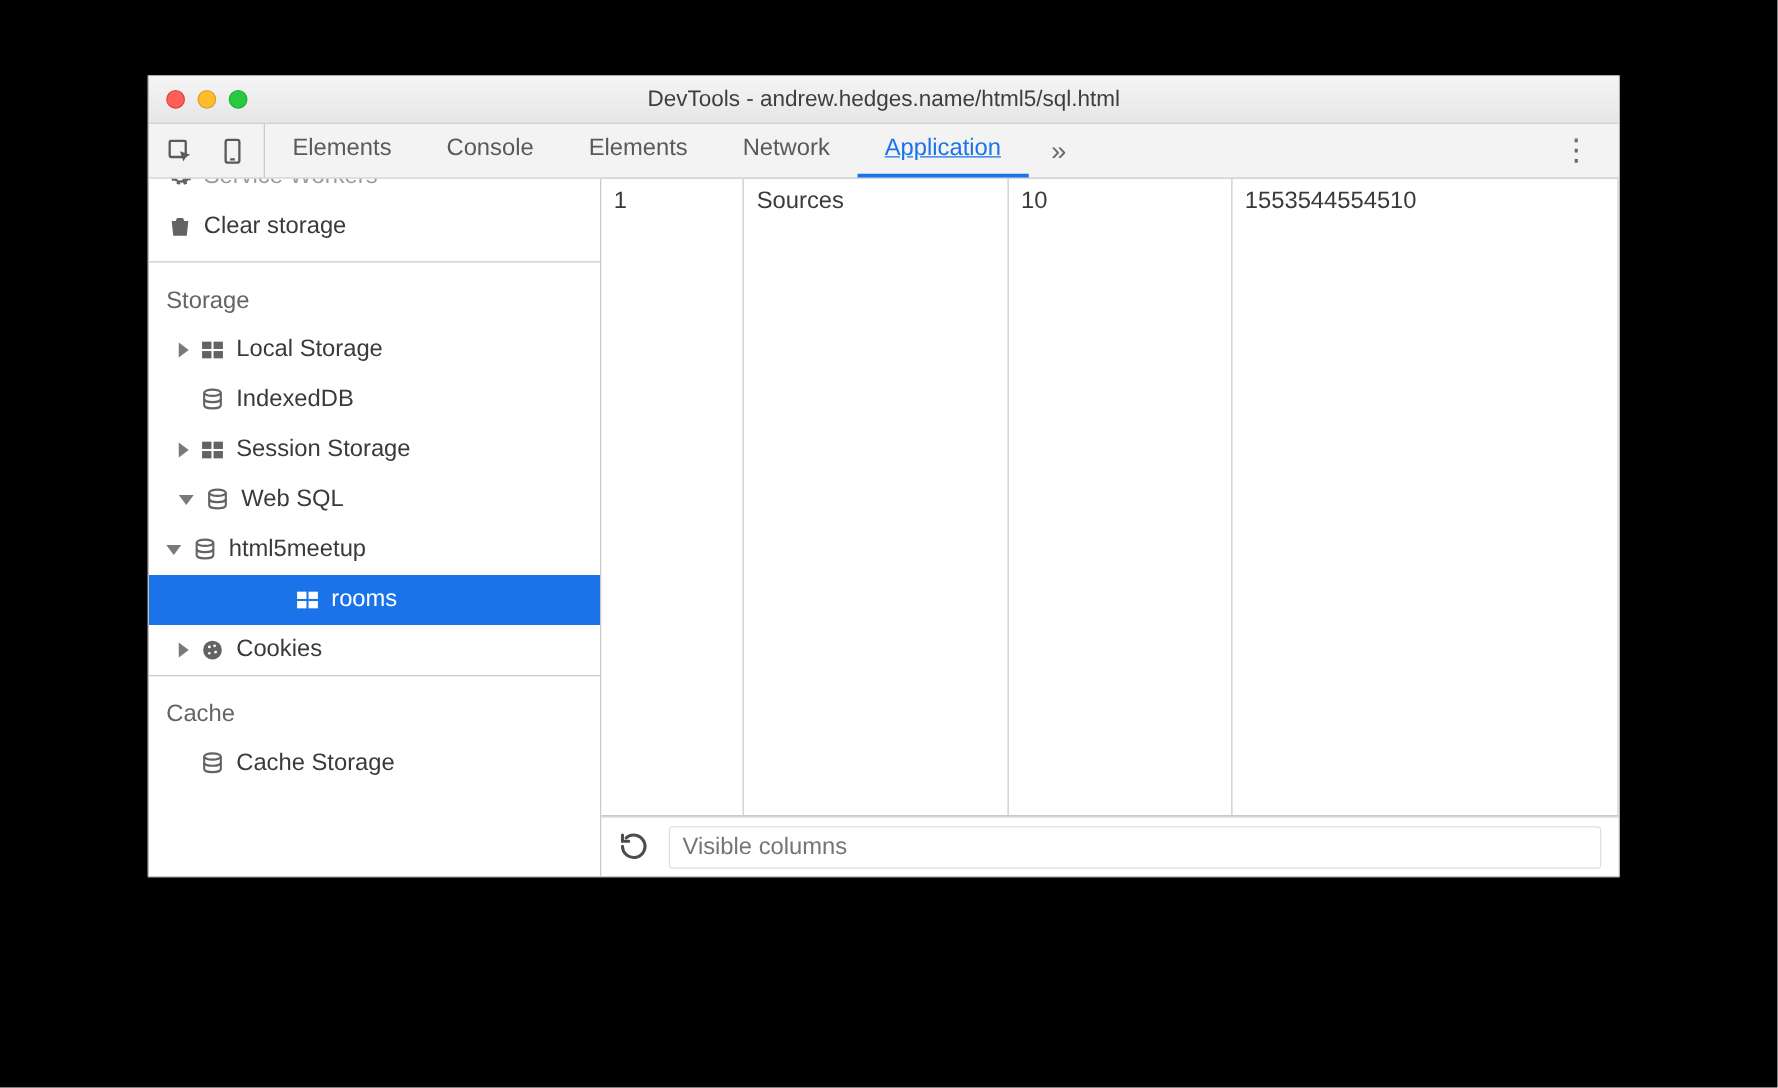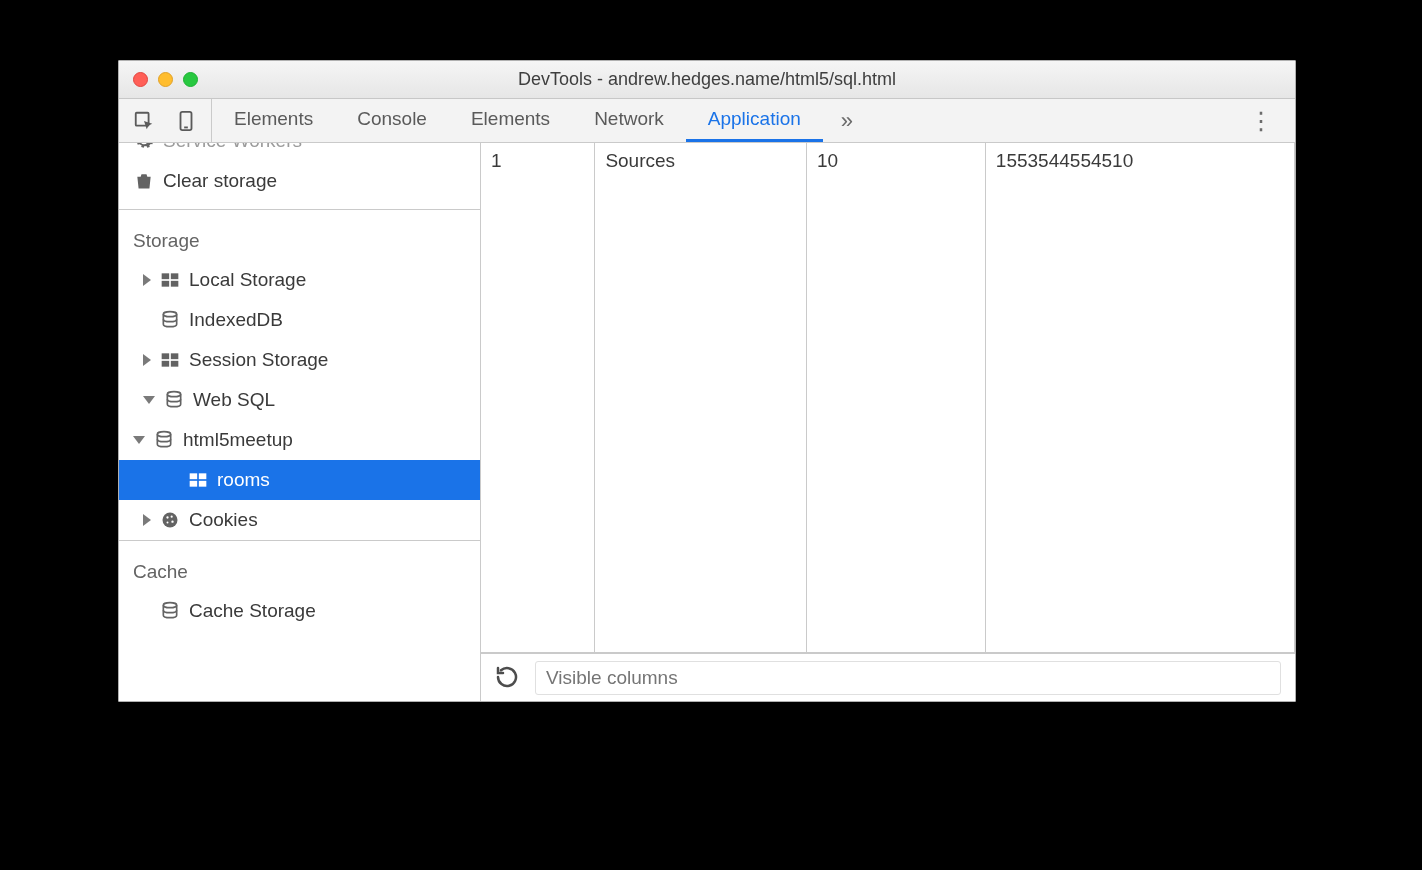--- a/index.html
+++ b/index.html
@@ -70,20 +70,21 @@
   .tb-tab {
     padding: 0 22px;
     height:100%;
     display:flex; align-items:center;
     cursor:pointer;
     border-bottom: 3px solid transparent;
   }
   .tb-tab.active {
     color:#1a73e8;
     border-bottom-color:#1a73e8;
+    text-decoration:underline;
   }
   .tb-more { padding: 0 18px; font-size:22px; color:#6b6b6b; }
   .tb-menu { margin-left:auto; padding: 0 22px; font-size:24px; color:#6b6b6b;}
   .body {
     flex:1;
     display:flex;
     min-height:0;
   }
   .sidebar {
     width: 362px;
@@ -125,21 +126,21 @@
   }
   .caret.spacer { width:8px; height:12px; }
   .sb-icon { width:22px; height:22px; display:inline-flex; align-items:center; justify-content:center; color:#636363;}
   .sb-row.selected {
     background:#1a73e8;
     color:#fff;
   }
   .sb-row.selected .sb-icon { color:#fff; }
   .indent0 { padding-left: 24px; }
   .indent1 { }
-  .indent3 { padding-left: 52px; }
+  .indent3 { padding-left: 100px; }
   .main {
     flex:1;
     display:flex;
     flex-direction:column;
     min-width:0;
   }
   .grid {
     flex:1;
     overflow:hidden;
     display:flex;

